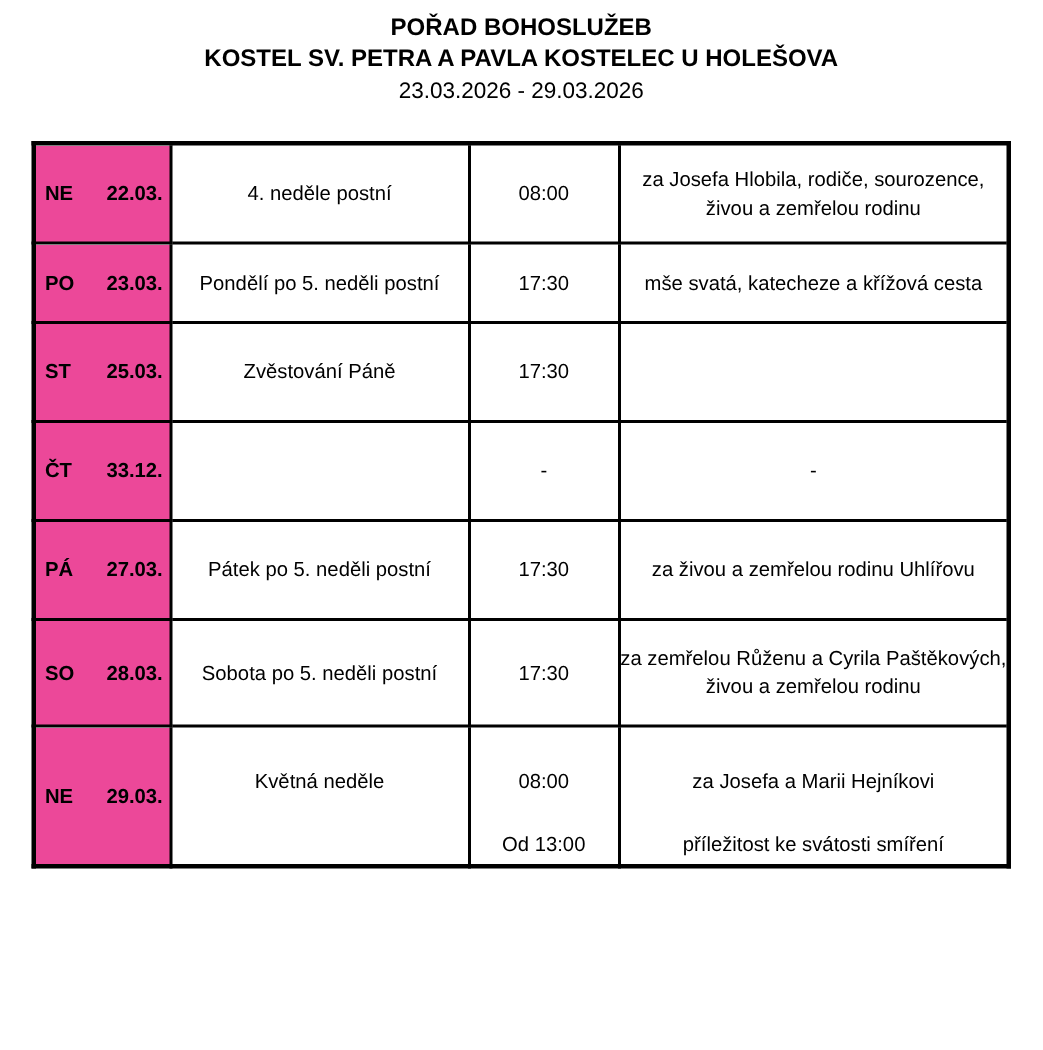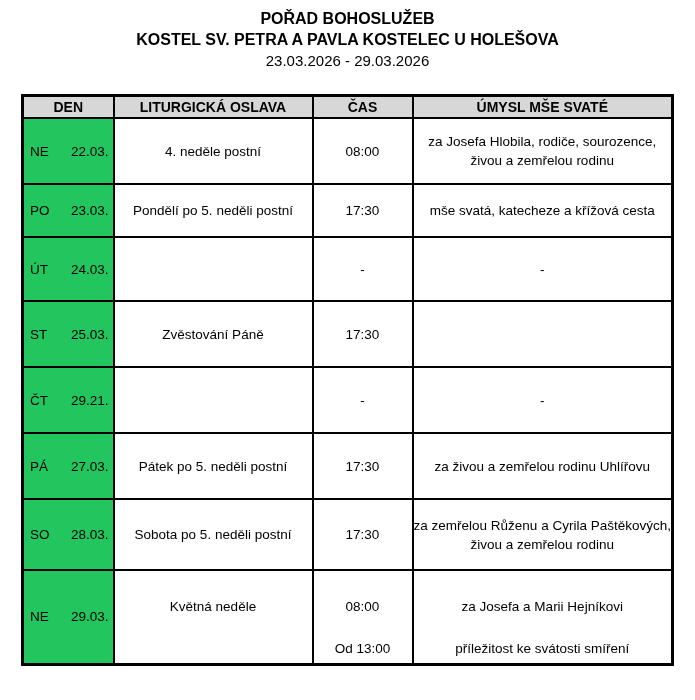--- a/index.html
+++ b/index.html
@@ -50,22 +50,22 @@
     text-align: center;
     vertical-align: middle;
   }
   td {
     font-size: 13.5px;
     line-height: 19px;
     text-align: center;
     vertical-align: middle;
   }
   td.day {
-    background: #22c55e;
-    font-weight: normal;
+    background: #ec4899;
+    font-weight: bold;
     margin-left: 41px;
   }
   .day-wrap {
     display: flex;
     justify-content: space-between;
     align-items: center;
     padding: 0 4px 0 6px;
   }
   td.intention {
     padding: 0 26px;
@@ -98,26 +98,20 @@
 </div>
 
 <table class="schedule">
   <colgroup>
     <col style="width:91px">
     <col style="width:199px">
     <col style="width:100px">
     <col style="width:260px">
   </colgroup>
   <tbody>
-      <tr style="height:20px">
-    <th>DEN</th>
-    <th>LITURGICKÁ OSLAVA</th>
-    <th>ČAS</th>
-    <th>ÚMYSL MŠE SVATÉ</th>
-  </tr>
 
   <tr style="height:66px">
     <td class="day">
       <div class="day-wrap">
         <span>NE</span>
         <span>22.03.</span>
       </div>
     </td>
     <td class="celebration">4. neděle postní</td>
     <td class="time">08:00</td>
@@ -129,49 +123,38 @@
       <div class="day-wrap">
         <span>PO</span>
         <span>23.03.</span>
       </div>
     </td>
     <td class="celebration">Pondělí po 5. neděli postní</td>
     <td class="time">17:30</td>
     <td class="intention">mše svatá, katecheze a křížová cesta</td>
   </tr>
 
-  <tr style="height:64px">
-    <td class="day">
-      <div class="day-wrap">
-        <span>ÚT</span>
-        <span>24.03.</span>
-      </div>
-    </td>
-    <td class="celebration"></td>
-    <td class="time">-</td>
-    <td class="intention">-</td>
-  </tr>
 
   <tr style="height:66px">
     <td class="day">
       <div class="day-wrap">
         <span>ST</span>
         <span>25.03.</span>
       </div>
     </td>
     <td class="celebration">Zvěstování Páně</td>
     <td class="time">17:30</td>
     <td class="intention"></td>
   </tr>
 
   <tr style="height:66px">
     <td class="day">
       <div class="day-wrap">
         <span>ČT</span>
-        <span>29.21.</span>
+        <span>33.12.</span>
       </div>
     </td>
     <td class="celebration"></td>
     <td class="time">-</td>
     <td class="intention">-</td>
   </tr>
 
   <tr style="height:66px">
     <td class="day">
       <div class="day-wrap">

